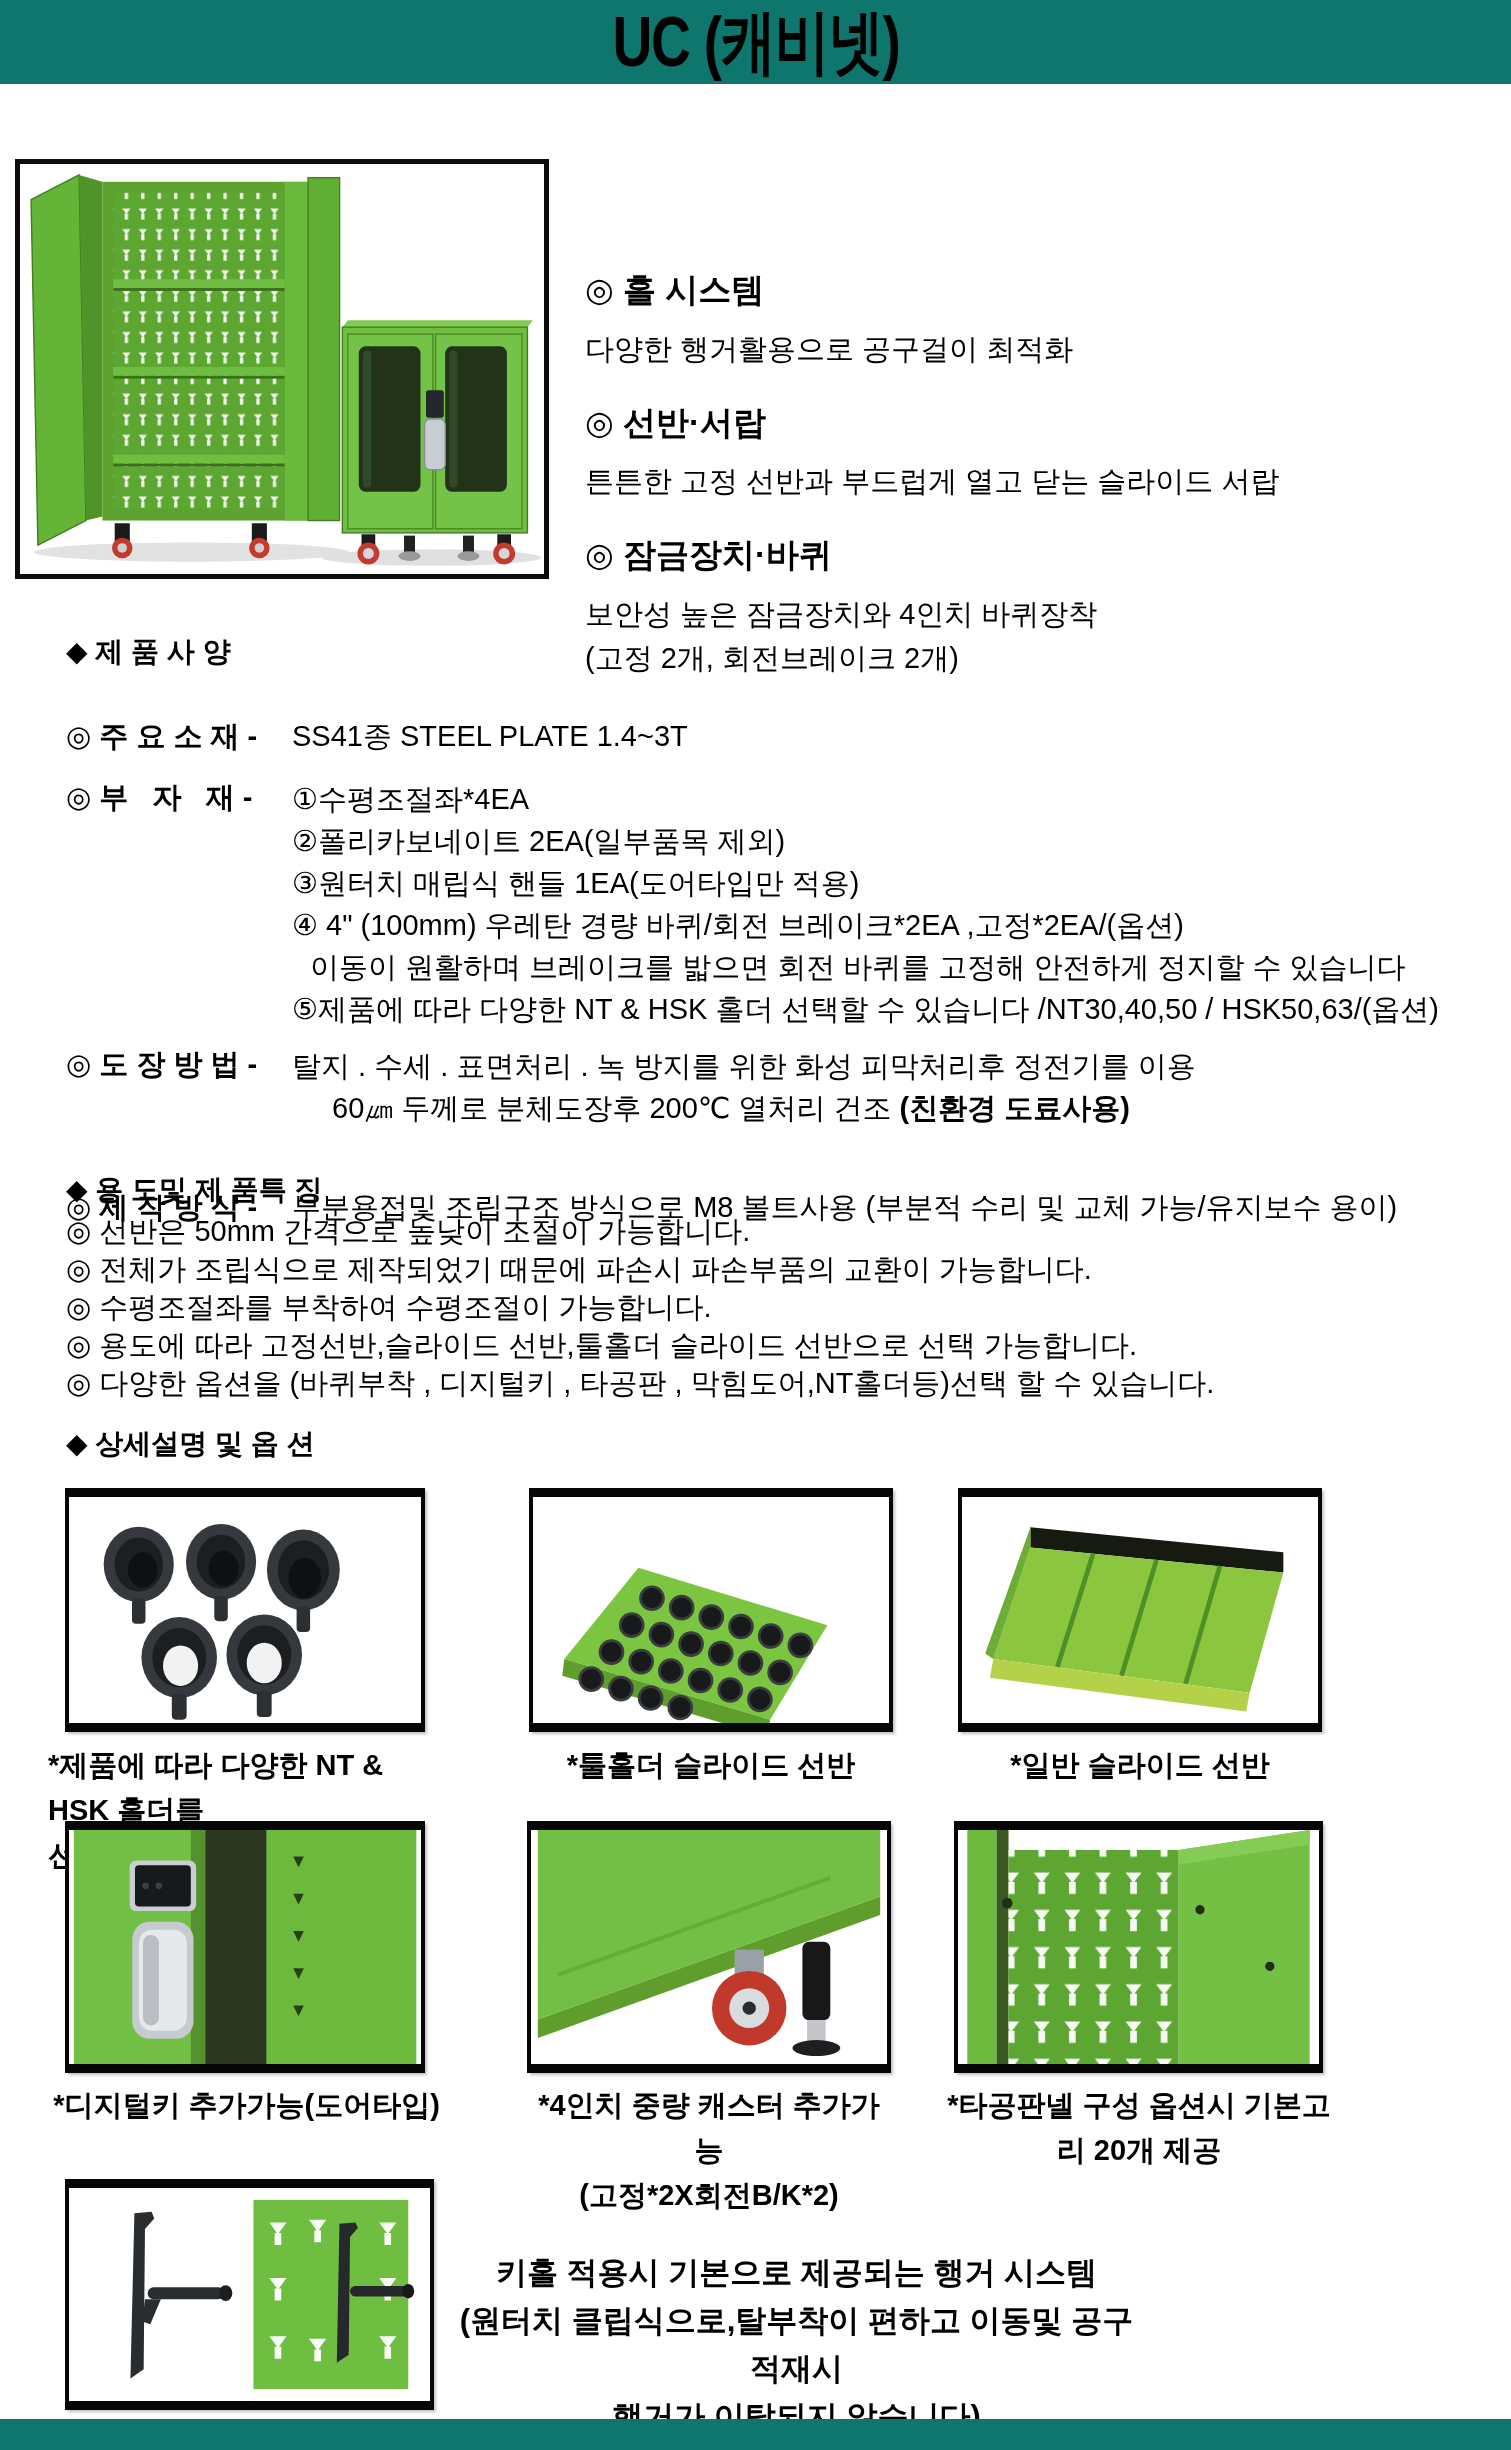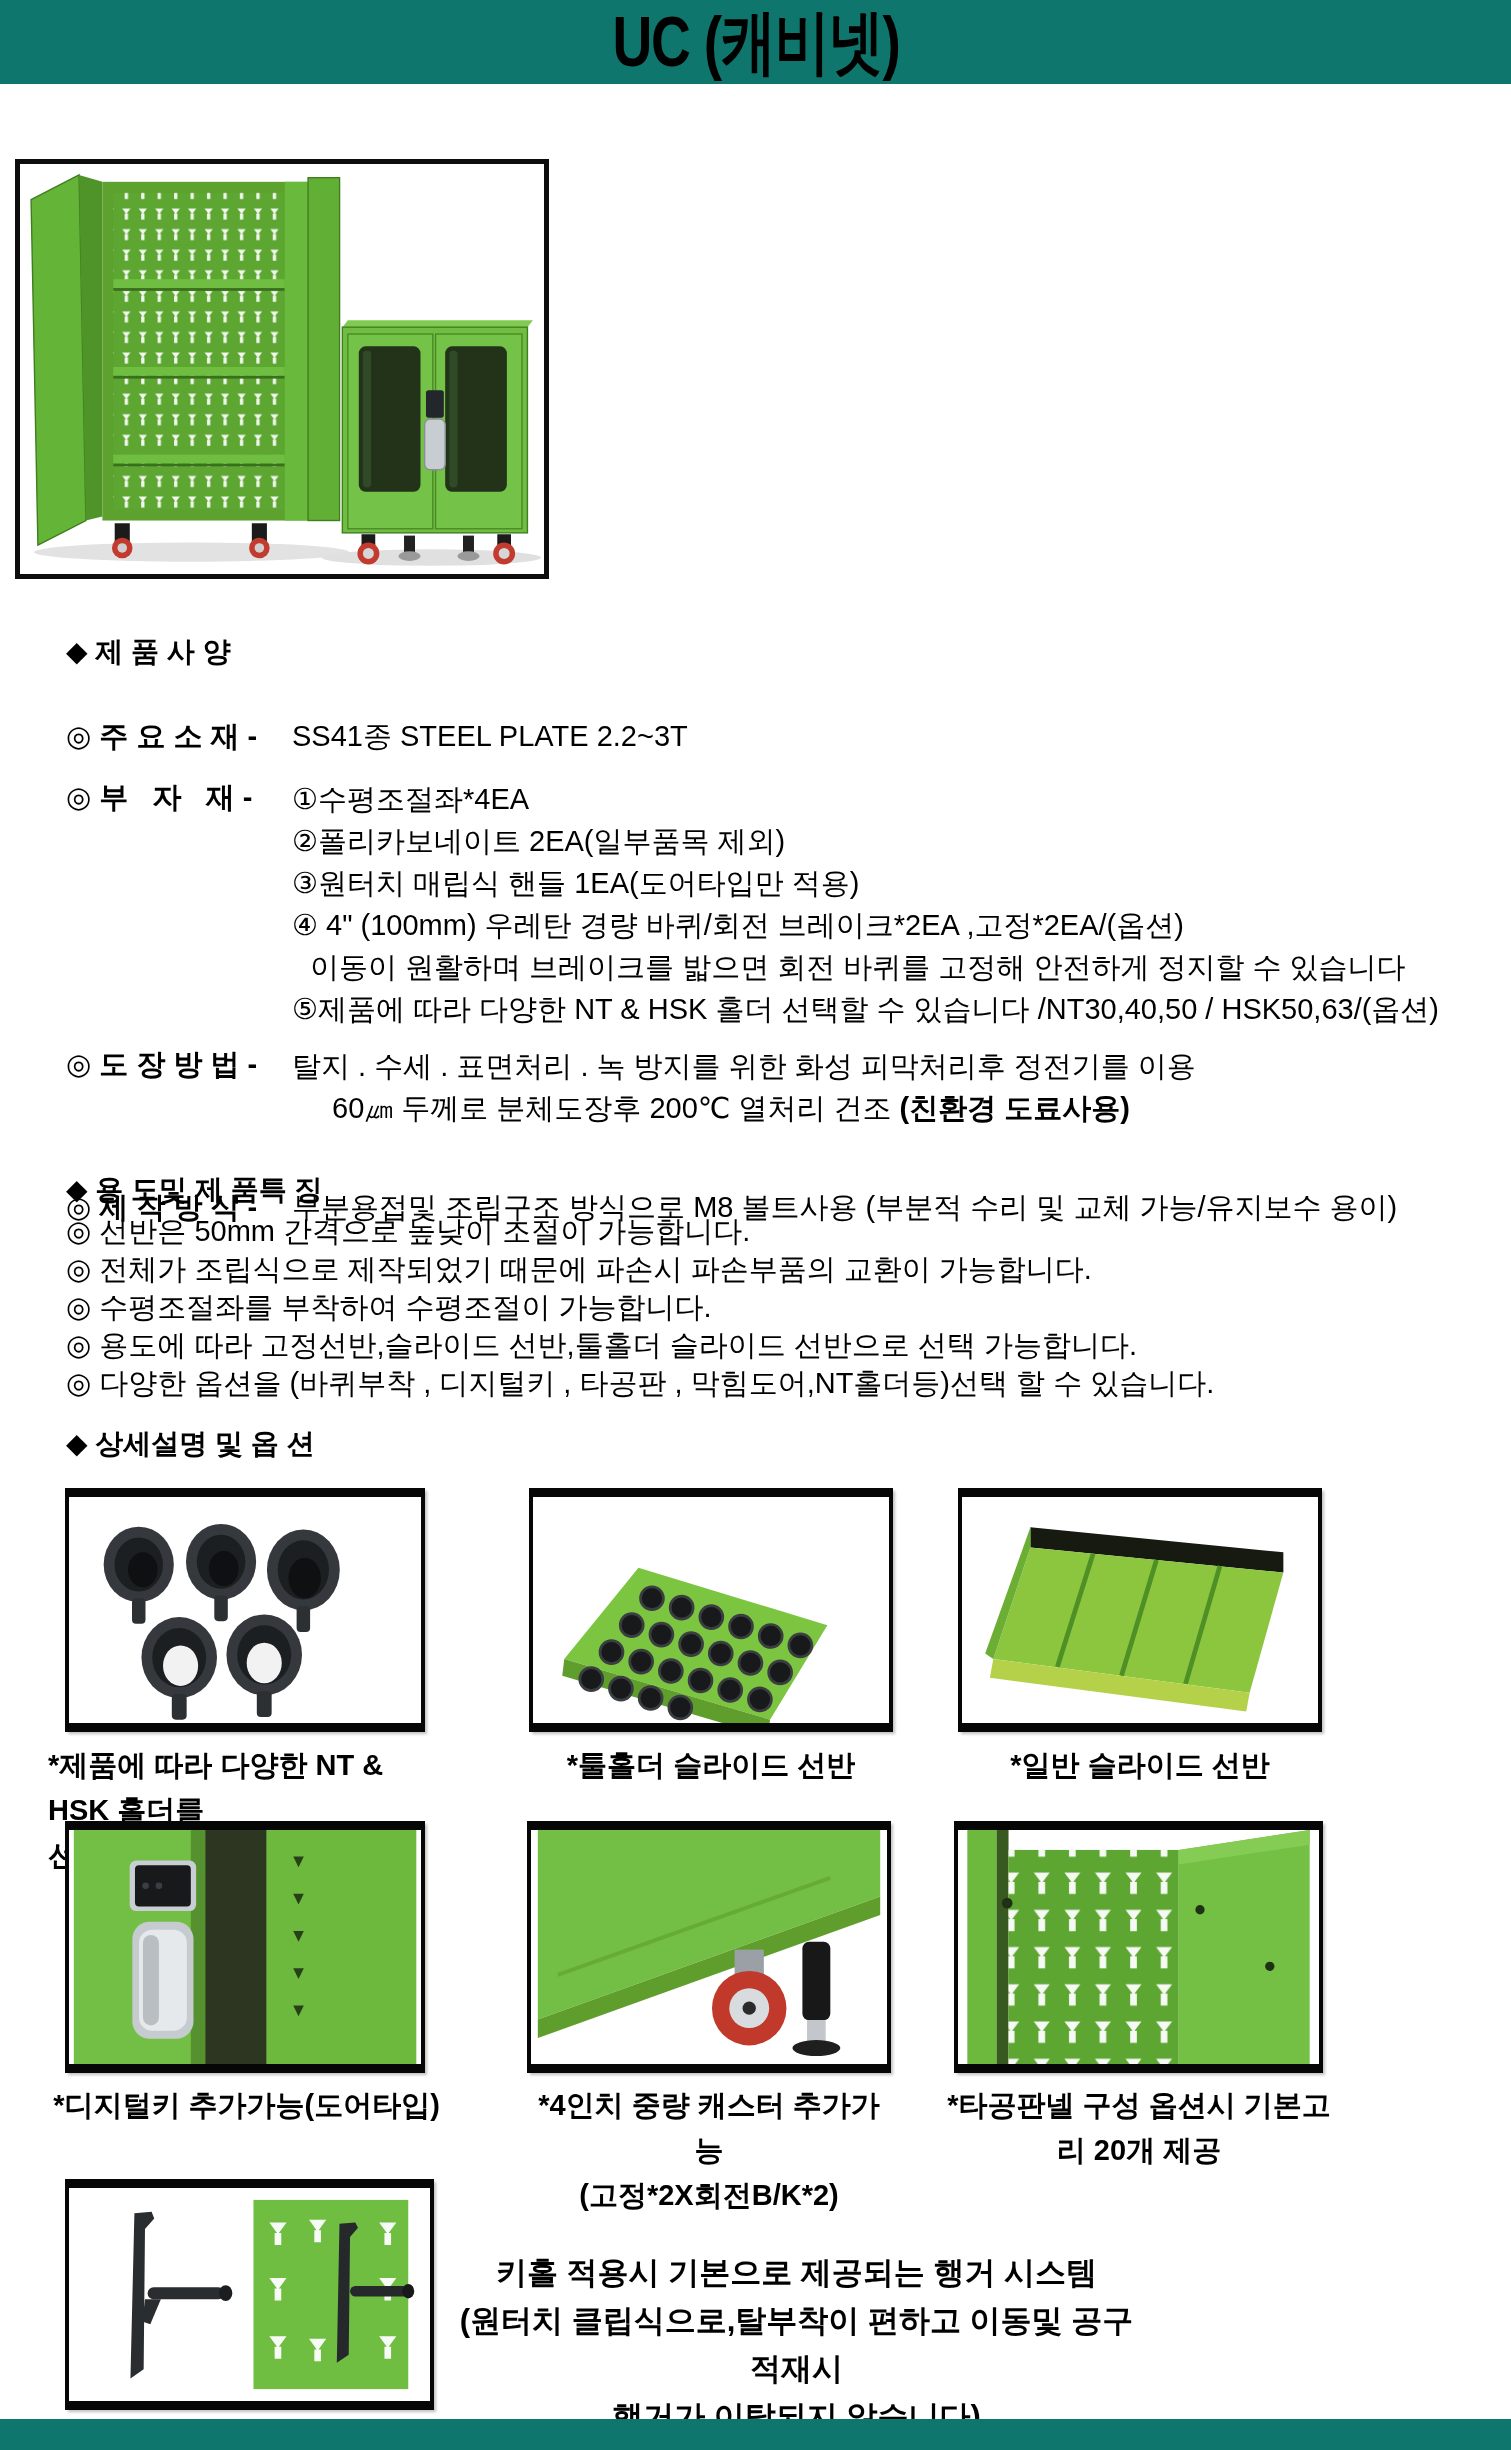--- a/index.html
+++ b/index.html
@@ -107,27 +107,42 @@
       <rect x="696" y="540" width="20" height="24" fill="#1b1b1b"></rect>
       <circle cx="706" cy="568" r="16" fill="#C23B2E"></circle>
         <circle cx="706" cy="568" r="8" fill="#d6d6d6"></circle>
       <rect x="560" y="542" width="16" height="26" fill="#222"></rect>
         <ellipse cx="568" cy="572" rx="16" ry="7" fill="#9a9a9a"></ellipse>
       <rect x="646" y="542" width="16" height="26" fill="#222"></rect>
         <ellipse cx="654" cy="572" rx="16" ry="7" fill="#9a9a9a"></ellipse>
     </svg>
   </div>
 
+  <div class="hero-feats">
+    <div class="feat-group">
+      <div class="feat-head">◎  홀 시스템</div>
+      <div class="feat-line">다양한 행거활용으로 공구걸이 최적화</div>
+    </div>
+    <div class="feat-group">
+      <div class="feat-head">◎  선반·서랍</div>
+      <div class="feat-line">튼튼한 고정 선반과 부드럽게 열고 닫는 슬라이드 서랍</div>
+    </div>
+    <div class="feat-group">
+      <div class="feat-head">◎  잠금장치·바퀴</div>
+      <div class="feat-line">보안성 높은 잠금장치와 4인치 바퀴장착</div>
+      <div class="feat-line">(고정 2개, 회전브레이크 2개)</div>
+    </div>
+  </div>
 
   <div class="sec-title" style="top:633px;">◆  제 품 사 양</div>
 
   <div class="spec-list">
     <div class="spec-row">
       <div class="spec-label">◎ 주 요 소 재 -</div>
-      <div class="spec-val">SS41종 STEEL PLATE 2.2~3T</div>
+      <div class="spec-val">SS41종 STEEL PLATE 1.4~3T</div>
     </div>
     <div class="spec-row">
       <div class="spec-label">◎ 부   자   재 -</div>
       <div class="spec-val spec-lines">
         <div>①수평조절좌*4EA</div>
         <div>②폴리카보네이트 2EA(일부품목 제외)</div>
         <div>③원터치 매립식 핸들 1EA(도어타입만 적용)</div>
         <div>④ 4" (100mm) 우레탄 경량 바퀴/회전 브레이크*2EA ,고정*2EA/(옵션)</div>
         <div class="indent">이동이 원활하며 브레이크를 밟으면 회전 바퀴를 고정해 안전하게  정지할 수 있습니다</div>
         <div>⑤제품에 따라 다양한 NT &amp; HSK 홀더 선택할 수 있습니다 /NT30,40,50 / HSK50,63/(옵션)</div>

